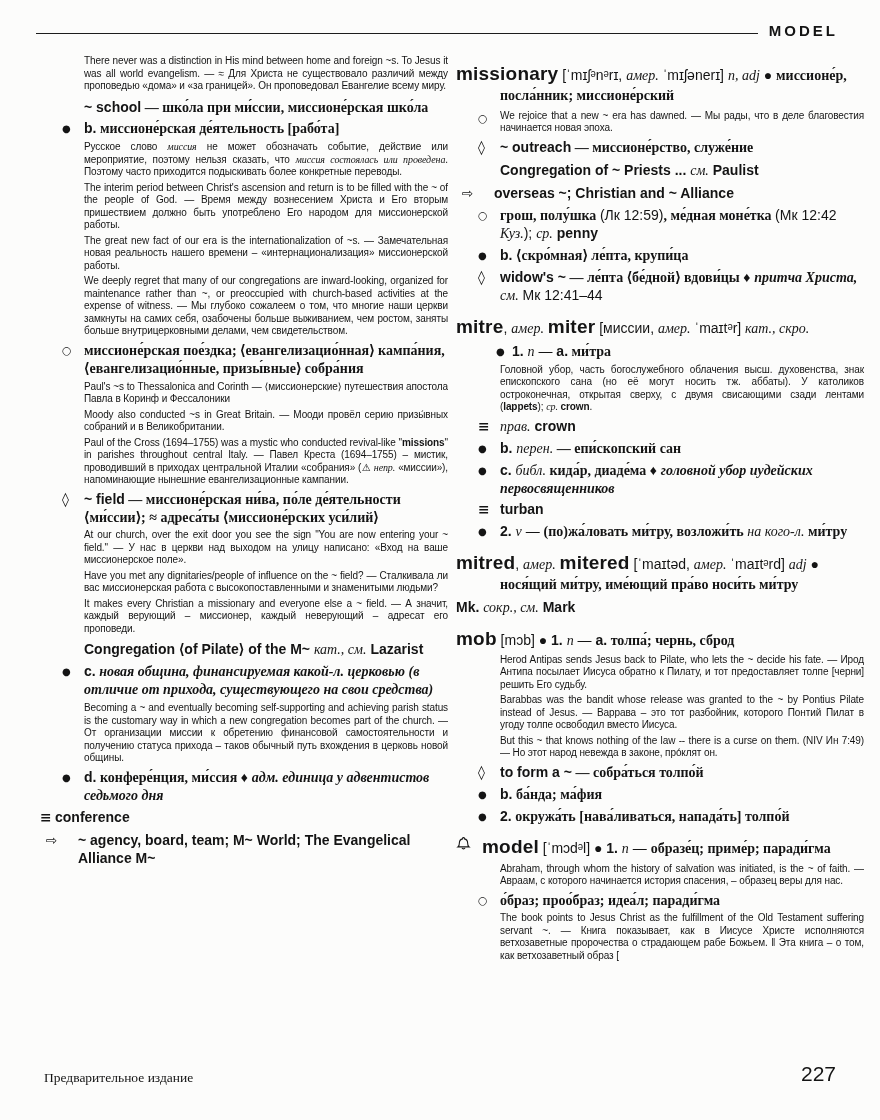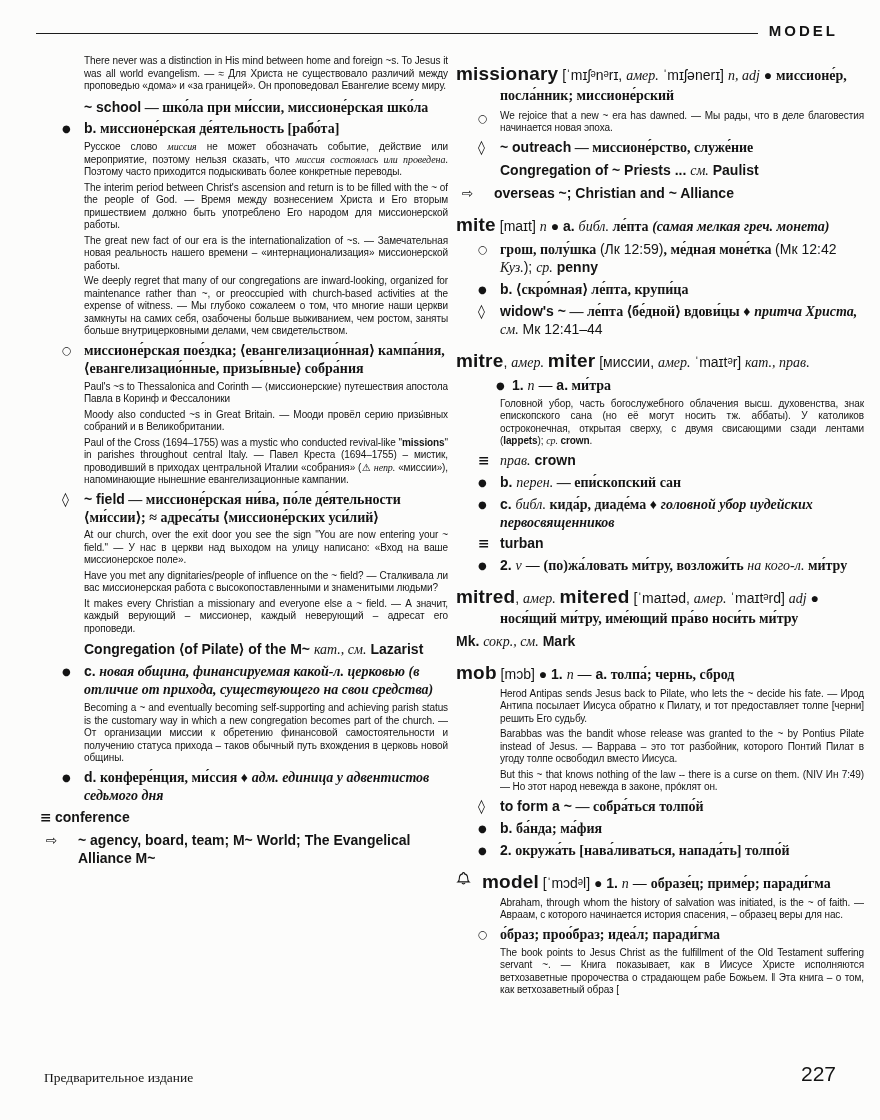--- a/index.html
+++ b/index.html
@@ -80,25 +80,24 @@
       <div class="blk flush"><span class="mk mk-equiv">≡</span><span class="sg-sb">conference</span></div>
       <div class="blk arrow"><span class="mk mk-arrow">⇨</span><span class="sg-sb">~ agency, board, team; M~ World; The Evangelical Alliance M~</span></div>
     </div>
   <div class="col col-right">
       <div class="blk hw"><span class="sg-hww">missionary</span><span class="sg-t"> [ˈmɪʃᵊnᵊrɪ, </span><span class="sg-si">амер.</span><span class="sg-t"> ˈmɪʃənerɪ] </span><span class="sg-si">n, adj</span><span class="sg-t"> ● </span><span class="sg-sf">миссионе́р, посла́нник; миссионе́рский</span></div>
       <div class="blk def"><span class="mk mk-circle">○</span></div>
       <div class="blk ex"><span class="sg-t">We rejoice that a new ~ era has dawned. — Мы рады, что в деле благовестия начинается новая эпоха.</span></div>
       <div class="blk def"><span class="mk mk-diamond">◊</span><span class="sg-sb">~ outreach</span><span class="sg-sf"> — миссионе́рство, служе́ние</span></div>
       <div class="blk lem"><span class="sg-sb">Congregation of ~ Priests ... </span><span class="sg-si">см.</span><span class="sg-sb"> Paulist</span></div>
       <div class="blk arrow"><span class="mk mk-arrow">⇨</span><span class="sg-sb">overseas ~; Christian and ~ Alliance</span></div>
-      <div class="blk hw"><span class="sg-hww">mite</span><span class="sg-t"> [maɪt] </span><span class="sg-si">n</span><span class="sg-t"> ● </span><span class="sg-sb">a.</span><span class="sg-t"> </span><span class="sg-si">библ.</span><span class="sg-sf"> ле́пта </span><span class="sg-sbi">(самая мелкая греч. монета)</span></div>
       <div class="blk def"><span class="mk mk-circle">○</span><span class="sg-sf">грош, полу́шка </span><span class="sg-t">(Лк 12:59)</span><span class="sg-sf">, ме́дная моне́тка </span><span class="sg-t">(Мк 12:42 </span><span class="sg-si">Куз.</span><span class="sg-t">); </span><span class="sg-si">ср.</span><span class="sg-t"> </span><span class="sg-sb">penny</span></div>
       <div class="blk def"><span class="mk mk-bullet">●</span><span class="sg-sb">b.</span><span class="sg-sf"> ⟨скро́мная⟩ ле́пта, крупи́ца</span></div>
       <div class="blk def"><span class="mk mk-diamond">◊</span><span class="sg-sb">widow's ~</span><span class="sg-sf"> — ле́пта ⟨бе́дной⟩ вдови́цы </span><span class="sg-t">♦ </span><span class="sg-sbi">притча Христа, </span><span class="sg-si">см.</span><span class="sg-t"> Мк 12:41–44</span></div>
-      <div class="blk hw"><span class="sg-hww">mitre</span><span class="sg-t">, </span><span class="sg-si">амер.</span><span class="sg-t"> </span><span class="sg-hww">miter</span><span class="sg-t"> [миссии, </span><span class="sg-si">амер.</span><span class="sg-t"> ˈmaɪtᵊr] </span><span class="sg-si">кат., прав.</span></div>
+      <div class="blk hw"><span class="sg-hww">mitre</span><span class="sg-t">, </span><span class="sg-si">амер.</span><span class="sg-t"> </span><span class="sg-hww">miter</span><span class="sg-t"> [миссии, </span><span class="sg-si">амер.</span><span class="sg-t"> ˈmaɪtᵊr] </span><span class="sg-si">кат., скро.</span></div>
       <div class="blk def2"><span class="mk mk-bullet">●</span><span class="sg-sb">1.</span><span class="sg-t"> </span><span class="sg-si">n</span><span class="sg-t"> — </span><span class="sg-sb">a.</span><span class="sg-sf"> ми́тра</span></div>
       <div class="blk ex"><span class="sg-t">Головной убор, часть богослужебного облачения высш. духовенства, знак епископского сана (но её могут носить тж. аббаты). У католиков остроконечная, открытая сверху, с двумя свисающими сзади лентами (</span><span class="sg-sb">lappets</span><span class="sg-t">); </span><span class="sg-si">ср.</span><span class="sg-t"> </span><span class="sg-sb">crown</span><span class="sg-t">.</span></div>
       <div class="blk def"><span class="mk mk-equiv">≡</span><span class="sg-si">прав.</span><span class="sg-t"> </span><span class="sg-sb">crown</span></div>
       <div class="blk def"><span class="mk mk-bullet">●</span><span class="sg-sb">b.</span><span class="sg-t"> </span><span class="sg-si">перен.</span><span class="sg-sf"> — епи́скопский сан</span></div>
       <div class="blk def"><span class="mk mk-bullet">●</span><span class="sg-sb">c.</span><span class="sg-t"> </span><span class="sg-si">библ.</span><span class="sg-sf"> кида́р, диаде́ма </span><span class="sg-t">♦ </span><span class="sg-sbi">головной убор иудейских первосвященников</span></div>
       <div class="blk def"><span class="mk mk-equiv">≡</span><span class="sg-sb">turban</span></div>
       <div class="blk def"><span class="mk mk-bullet">●</span><span class="sg-sb">2.</span><span class="sg-t"> </span><span class="sg-si">v</span><span class="sg-t"> — </span><span class="sg-sf">(по)жа́ловать ми́тру, возложи́ть </span><span class="sg-si">на кого-л.</span><span class="sg-sf"> ми́тру</span></div>
       <div class="blk hw"><span class="sg-hww">mitred</span><span class="sg-t">, </span><span class="sg-si">амер.</span><span class="sg-t"> </span><span class="sg-hww">mitered</span><span class="sg-t"> [ˈmaɪtəd, </span><span class="sg-si">амер.</span><span class="sg-t"> ˈmaɪtᵊrd] </span><span class="sg-si">adj</span><span class="sg-t"> ● </span><span class="sg-sf">нося́щий ми́тру, име́ющий пра́во носи́ть ми́тру</span></div>
       <div class="blk plain"><span class="sg-sb">Mk.</span><span class="sg-t"> </span><span class="sg-si">сокр., см.</span><span class="sg-t"> </span><span class="sg-sb">Mark</span></div>
       <div class="blk hw"><span class="sg-hww">mob</span><span class="sg-t"> [mɔb] ● </span><span class="sg-sb">1.</span><span class="sg-t"> </span><span class="sg-si">n</span><span class="sg-t"> — </span><span class="sg-sb">a.</span><span class="sg-sf"> толпа́; чернь, сброд</span></div>

